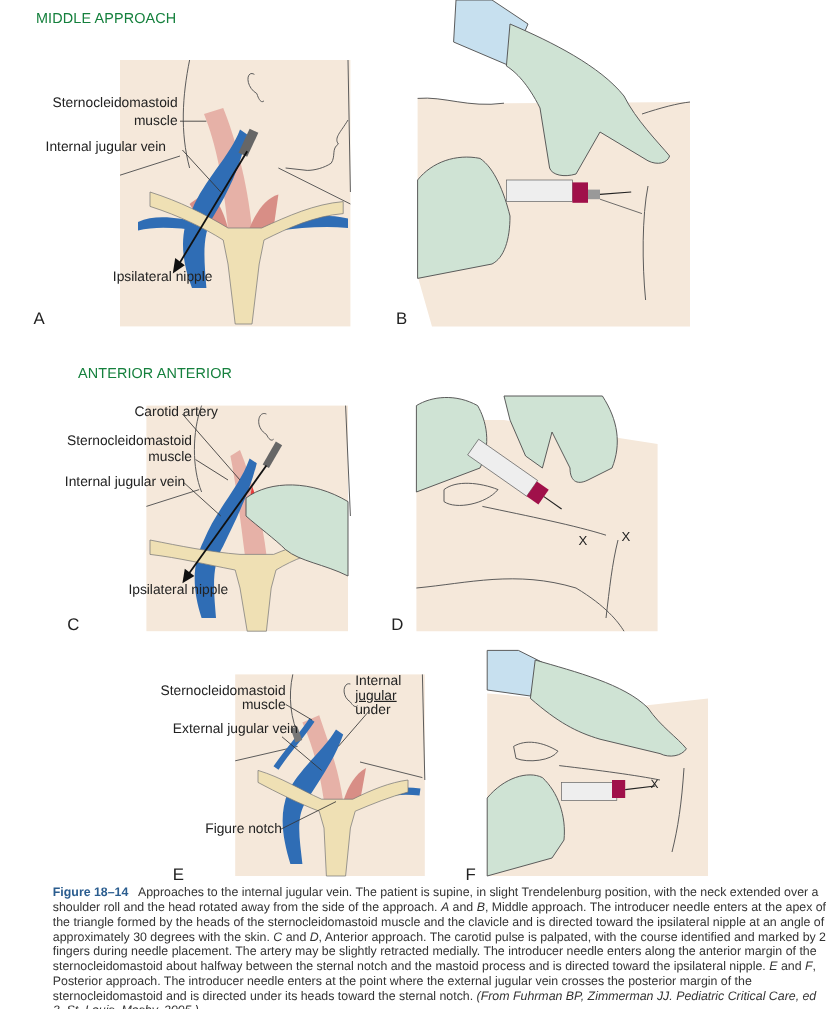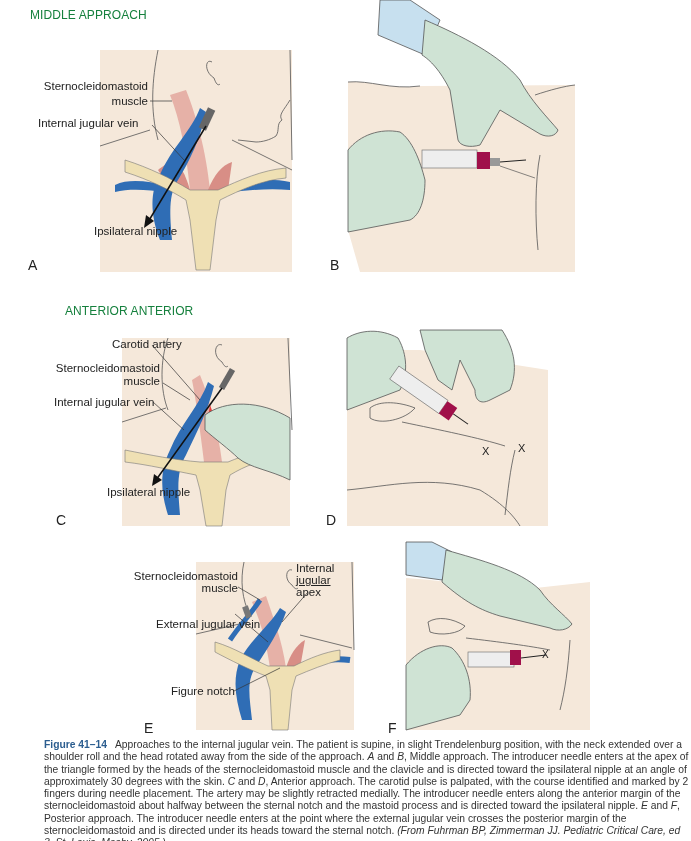--- a/index.html
+++ b/index.html
@@ -135,22 +135,22 @@
     <rect x="144" y="76" width="6" height="12" fill="#777" transform="rotate(-20 147 82)"></rect>
     <line x1="138" y1="57" x2="160" y2="70" stroke="#333" stroke-width="0.7"></line>
     <line x1="208" y1="62" x2="182" y2="92" stroke="#333" stroke-width="0.7"></line>
     <line x1="135" y1="84" x2="168" y2="112" stroke="#333" stroke-width="0.7"></line>
     <line x1="134" y1="161" x2="180" y2="138" stroke="#333" stroke-width="0.7"></line>
   </svg>
   <div class="abs lbl r" style="left:20px;top:40px;width:118px;">Sternocleidomastoid</div>
   <div class="abs lbl r" style="left:20px;top:52px;width:118px;">muscle</div>
   <div class="abs lbl c" style="left:196px;top:32px;width:44px;">Internal</div>
   <div class="abs lbl c" style="left:196px;top:44px;width:44px;text-decoration:underline;">jugular</div>
-  <div class="abs lbl c" style="left:196px;top:56px;width:44px;">apex</div>
-  <div class="abs lbl" style="left:44px;top:88px;margin-left:12px;">External jugular vein</div>
+  <div class="abs lbl c" style="left:196px;top:56px;width:44px;">under</div>
+  <div class="abs lbl" style="left:44px;top:72px;">External jugular vein</div>
   <div class="abs lbl" style="left:71px;top:155px;">Figure notch</div>
   <div class="abs panel-letter" style="left:44px;top:190px;">E</div>
 </div>
 
 <div class="abs" style="left:380px;top:530px;width:311px;height:210px;">
   <svg width="311" height="210">
     <path d="M26 48 C60 50 100 56 120 62 L210 52 L210 200 L26 200 Z" fill="#f5e8da"></path>
     <path d="M26 12 L52 12 L72 22 L62 50 L26 45 Z" fill="#c7e0ef" stroke="#555" stroke-width="0.8"></path>
     <path d="M66 20 C100 30 140 40 160 60 C170 75 185 85 192 94 C188 100 178 102 170 98 L120 86 C100 80 85 72 62 52 Z" fill="#cfe3d4" stroke="#555" stroke-width="0.8"></path>
     <path d="M48 92 C58 86 72 88 85 96 C80 104 60 106 50 102 Z" fill="none" stroke="#555" stroke-width="0.8"></path>
@@ -159,15 +159,15 @@
     <path d="M26 135 C40 118 60 112 72 118 C85 130 92 150 90 170 L80 185 L26 200 Z" fill="#cfe3d4" stroke="#555" stroke-width="0.8"></path>
     <rect x="88" y="122" width="46" height="15" fill="#eeeeee" stroke="#666" stroke-width="0.6"></rect>
     <rect x="130" y="120" width="11" height="15" fill="#a0104a"></rect>
     <line x1="141" y1="128" x2="166" y2="125" stroke="#222" stroke-width="1"></line>
   </svg>
   <div class="abs lbl" style="left:162px;top:118px;font-size:10px;">X</div>
   <div class="abs panel-letter" style="left:8px;top:190px;">F</div>
 </div>
 
 <div class="abs caption">
-  <span class="fig-label">Figure 41–14</span>&nbsp;&nbsp;
+  <span class="fig-label">Figure 18–14</span>&nbsp;&nbsp;
   <span>Approaches to the internal jugular vein. The patient is supine, in slight Trendelenburg position, with the neck extended over a shoulder roll and the head rotated away from the side of the approach. </span><i>A</i><span> and </span><i>B</i><span>, Middle approach. The introducer needle enters at the apex of the triangle formed by the heads of the sternocleidomastoid muscle and the clavicle and is directed toward the ipsilateral nipple at an angle of approximately 30 degrees with the skin. </span><i>C</i><span> and </span><i>D</i><span>, Anterior approach. The carotid pulse is palpated, with the course identified and marked by 2 fingers during needle placement. The artery may be slightly retracted medially. The introducer needle enters along the anterior margin of the sternocleidomastoid about halfway between the sternal notch and the mastoid process and is directed toward the ipsilateral nipple. </span><i>E</i><span> and </span><i>F</i><span>, Posterior approach. The introducer needle enters at the point where the external jugular vein crosses the posterior margin of the sternocleidomastoid and is directed under its heads toward the sternal notch.  </span><i>(From Fuhrman BP, Zimmerman JJ. Pediatric Critical Care, ed 3. St. Louis, Mosby, 2005.)</i>
 </div>
 
 </body></html>

